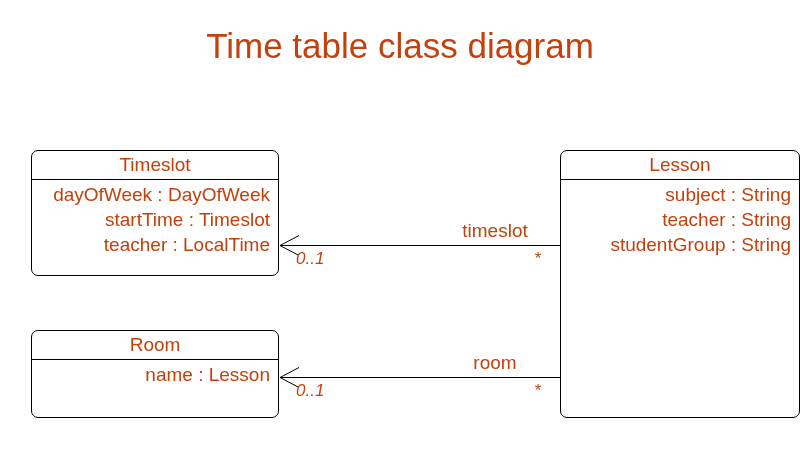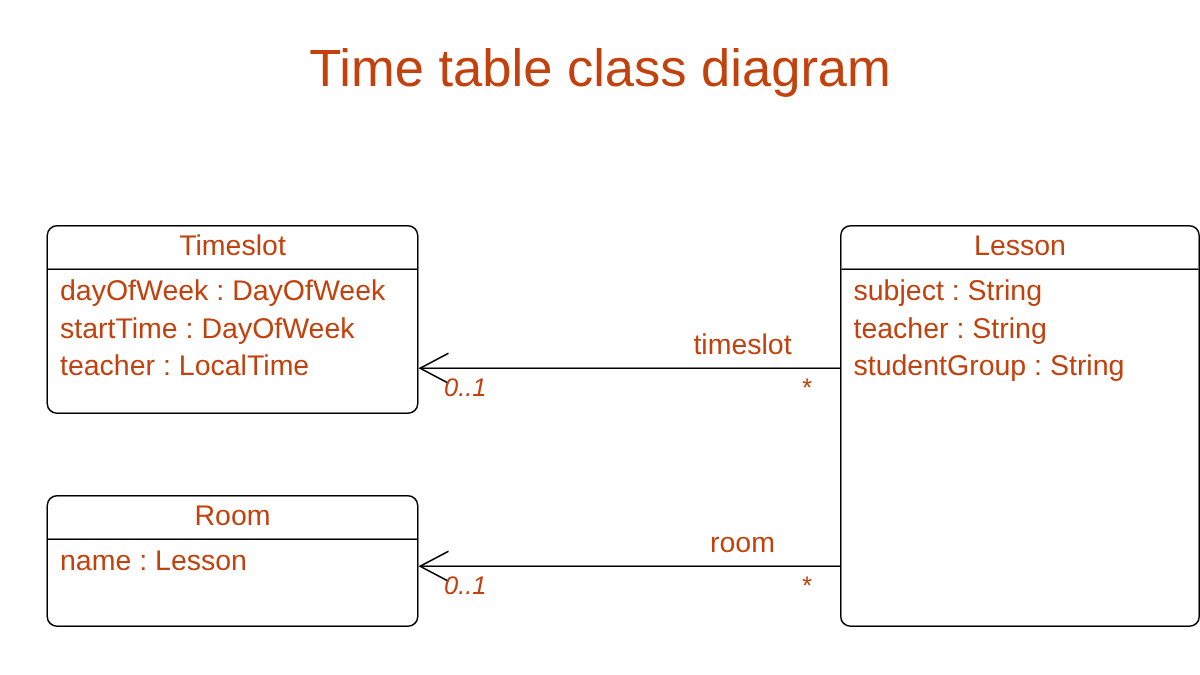--- a/index.html
+++ b/index.html
@@ -49,20 +49,21 @@
     border-bottom: 1px solid #000000;
     white-space: nowrap;
   }
   .uml-attrs {
     padding: 2px 8px;
   }
   .uml-attr {
     font-size: 19px;
     line-height: 25px;
     white-space: nowrap;
+    text-align: right;
   }
   #box-timeslot { left: 31px;  top: 150px; width: 248px; height: 126px; }
   #box-room     { left: 31px;  top: 330px; width: 248px; height: 88px;  }
   #box-lesson   { left: 560px; top: 150px; width: 240px; height: 268px; }
 
   .assoc-label {
     position: absolute;
     font-size: 19px;
     line-height: 20px;
     height: 20px;
@@ -96,21 +97,21 @@
     <line x1="280" y1="245.5" x2="560" y2="245.5" stroke="#000000" stroke-width="1"></line>
     <polyline points="299,235.5 280,245.5 299,255.5" fill="none" stroke="#000000" stroke-width="1"></polyline>
     <line x1="280" y1="377.5" x2="560" y2="377.5" stroke="#000000" stroke-width="1"></line>
     <polyline points="299,367.5 280,377.5 299,387.5" fill="none" stroke="#000000" stroke-width="1"></polyline>
   </svg>
 
   <div class="uml-class" id="box-timeslot">
     <div class="uml-class-name">Timeslot</div>
     <div class="uml-attrs">
       <div class="uml-attr">dayOfWeek : DayOfWeek</div>
-      <div class="uml-attr">startTime : DayOfWeek</div>
+      <div class="uml-attr">startTime : Timeslot</div>
       <div class="uml-attr">teacher : LocalTime</div>
     </div>
   </div>
 
   <div class="uml-class" id="box-room">
     <div class="uml-class-name">Room</div>
     <div class="uml-attrs">
       <div class="uml-attr">name : Lesson</div>
     </div>
   </div>

